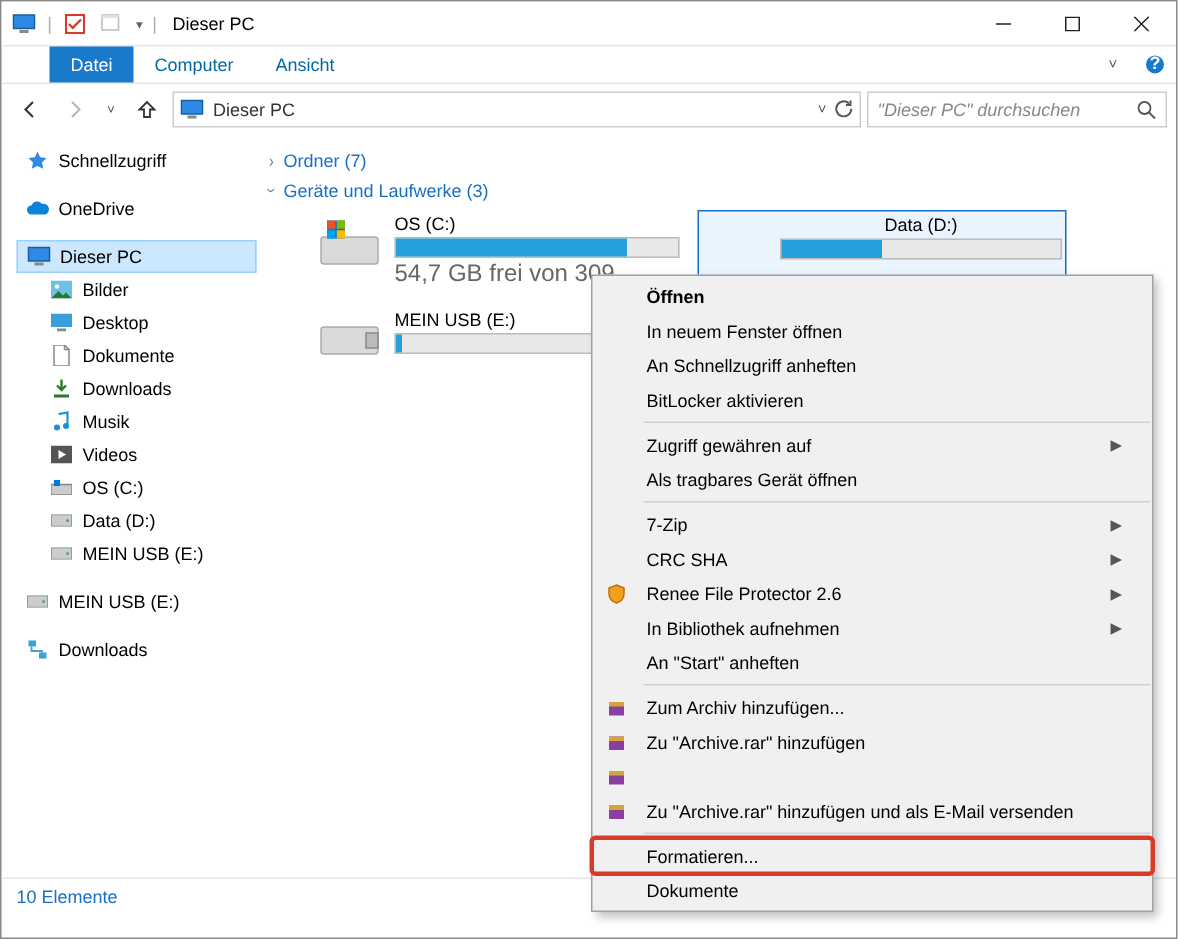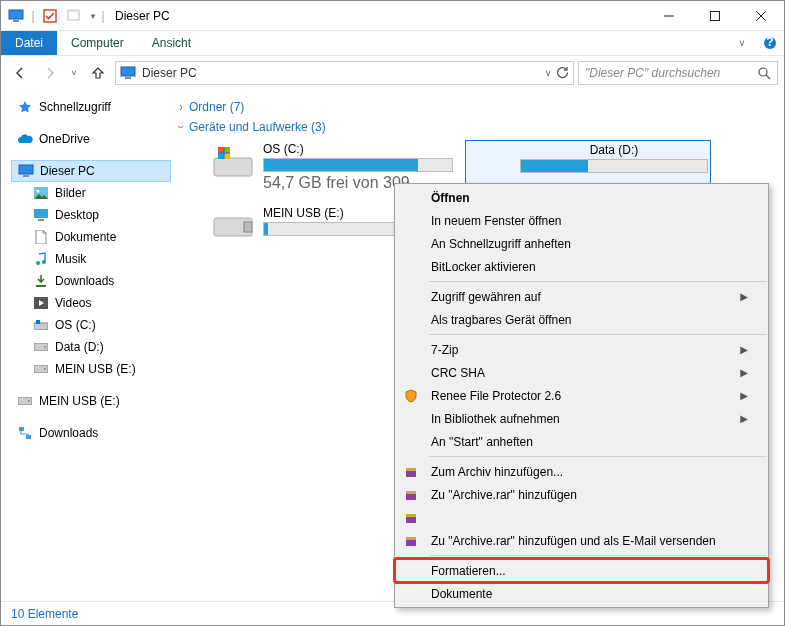--- a/index.html
+++ b/index.html
@@ -6,22 +6,22 @@
 body { background:#fff; width:785px; height:626px; position:relative; overflow:hidden; border:1px solid #888; }
 
 .titlebar { height:30px; display:flex; align-items:center; background:#fff; border-bottom:1px solid #e5e5e5; }
 .titlebar .qat { display:flex; align-items:center; padding:0 4px; gap:2px; }
 .titlebar .qat .qbtn { width:22px; height:22px; display:flex; align-items:center; justify-content:center; }
 .titlebar .title { padding-left:6px; }
 .winctrl { margin-left:auto; display:flex; }
 .winctrl .wbtn { width:46px; height:30px; display:flex; align-items:center; justify-content:center; }
 .winctrl .wbtn svg { width:10px; height:10px; }
 
-.ribbonbar { height:25px; display:flex; align-items:stretch; border-bottom:1px solid #e5e5e5; }
-.ribbonbar .tab { padding:0 14px; display:flex; align-items:center; color:#14532d; }
+.ribbonbar { height:25px; display:flex; align-items:stretch; border-bottom:1px solid #e5e5e5;padding-left:32px; }
+.ribbonbar .tab { padding:0 14px; display:flex; align-items:center; color:#0369a1; }
 .ribbonbar .tab.file { background:#1979ca; color:#fff; }
 .ribbonbar .spacer { flex:1; }
 .ribbonbar .rbtn { width:28px; display:flex; align-items:center; justify-content:center; }
 
 .navrow { height:34px; display:flex; align-items:center; padding:4px 6px; gap:4px; }
 .navrow .nbtn { width:26px; height:26px; display:flex; align-items:center; justify-content:center; color:#555; }
 .navrow .addr { flex:1; height:24px; border:1px solid #ccc; display:flex; align-items:center; padding:0 4px; gap:6px; }
 .navrow .addr .crumb { color:#333; }
 .navrow .search { width:200px; height:24px; border:1px solid #ccc; display:flex; align-items:center; padding:0 6px; color:#888; }
 .navrow .search .sicon { margin-left:auto; color:#555; }
@@ -39,21 +39,21 @@
 .grouphdr .chev { color:#777; transform:scaleX(0.8); }
 .drives { display:flex; flex-wrap:wrap; gap:10px; padding-left:30px; }
 .drive { width:246px; display:flex; gap:8px; align-items:flex-start; padding:2px; }
 .drive.sel { border:1px solid #1a6fc4; background:#eaf4ff; }
 .drive .dico { width:44px; height:38px; display:flex; align-items:center; justify-content:center; }
 .drive .dinfo { flex:1; }
 .drive .bar { width:100%; height:14px; background:#e8e8e8; border:1px solid #bbb; margin:2px 0; position:relative; }
 .drive .bar .fill { position:absolute; left:0; top:0; bottom:0; background:#26a0da; }
 .drive .free { color:#666; font-size:16px; }
 
-.statusbar { position:absolute; bottom:0; left:0; right:0; height:24px; border-top:1px solid #e5e5e5; display:flex; align-items:center; padding:0 10px; color:#1a6fc4; }
+.statusbar { position:absolute; bottom:16px; left:0; right:0; height:24px; border-top:1px solid #e5e5e5; display:flex; align-items:center; padding:0 10px; color:#1a6fc4; }
 
 .ctxmenu { position:absolute; left:393px; top:182px; width:375px; background:#f0f0f0; border:1px solid #a0a0a0; box-shadow:3px 3px 6px rgba(0,0,0,.25); padding:2px 0; }
 .ctxmenu .mi { height:23px; display:flex; align-items:center; padding-left:36px; padding-right:20px; position:relative; }
 .ctxmenu .mi .mico { position:absolute; left:8px; width:16px; height:16px; display:flex; align-items:center; justify-content:center; }
 .ctxmenu .mi .arrow { margin-left:auto; color:#555; font-size:10px; }
 .ctxmenu .mi.bold { font-weight:600; }
 .ctxmenu .sep { height:1px; background:#d0d0d0; margin:3px 1px 3px 34px; }
 .ctxmenu .mi.hl { outline:3px solid #d83b2a; outline-offset:-1px; border-radius:2px; }
 
 svg { display:block; }
@@ -218,36 +218,36 @@
         <span class="ico">
           <svg width="12" height="14" viewBox="0 0 12 14">
             <path d="M1 0h7l3 3v11H1z" fill="#fff" stroke="#888"></path>
             <path d="M8 0v3h3" fill="none" stroke="#888"></path>
           </svg>
         </span>
         <span>Dokumente</span>
       </div>
     <div class="item sub">
         <span class="ico">
+          <svg width="14" height="14" viewBox="0 0 14 14">
+            <path d="M7 1v7M4 5l3 3 3-3" fill="none" stroke="#2b7a2b" stroke-width="1.6"></path>
+            <rect x="2" y="11" width="10" height="2" fill="#2b7a2b"></rect>
+          </svg>
+        </span>
+        <span>Downloads</span>
+      </div>
+    <div class="item sub">
+        <span class="ico">
           <svg width="12" height="14" viewBox="0 0 12 14">
             <path d="M4 2l6-1v8" fill="none" stroke="#1a8ed8" stroke-width="1.4"></path>
             <circle cx="3" cy="11" r="2" fill="#1a8ed8"></circle>
             <circle cx="9" cy="10" r="2" fill="#1a8ed8"></circle>
           </svg>
         </span>
         <span>Musik</span>
-      </div>
-    <div class="item sub">
-        <span class="ico">
-          <svg width="14" height="14" viewBox="0 0 14 14">
-            <path d="M7 1v7M4 5l3 3 3-3" fill="none" stroke="#2b7a2b" stroke-width="1.6"></path>
-            <rect x="2" y="11" width="10" height="2" fill="#2b7a2b"></rect>
-          </svg>
-        </span>
-        <span>Downloads</span>
       </div>
     <div class="item sub">
         <span class="ico">
           <svg width="14" height="12" viewBox="0 0 14 12">
             <rect width="14" height="12" fill="#555"></rect>
             <path d="M5 3v6l5-3z" fill="#fff"></path>
           </svg>
         </span>
         <span>Videos</span>
       </div>

